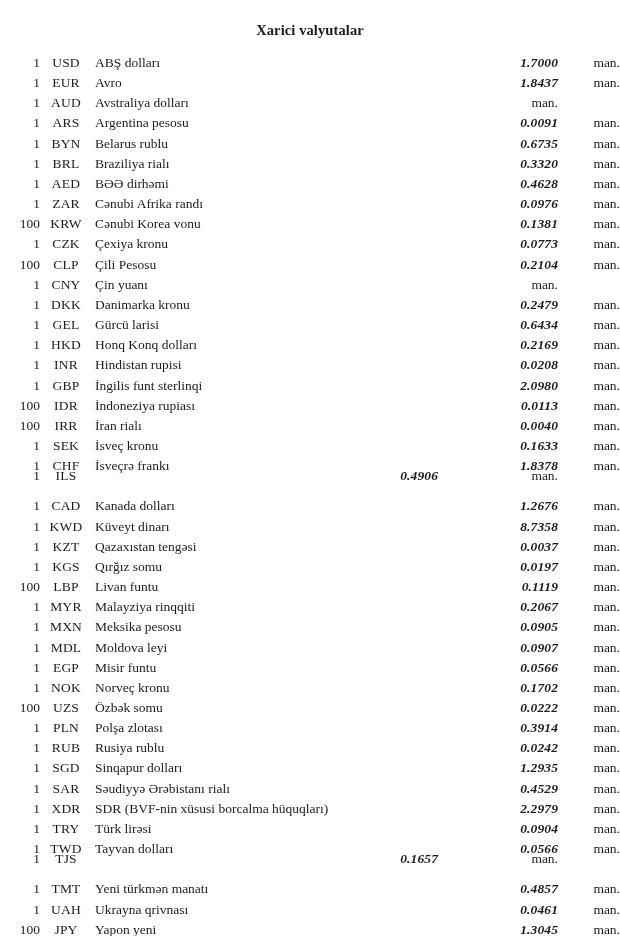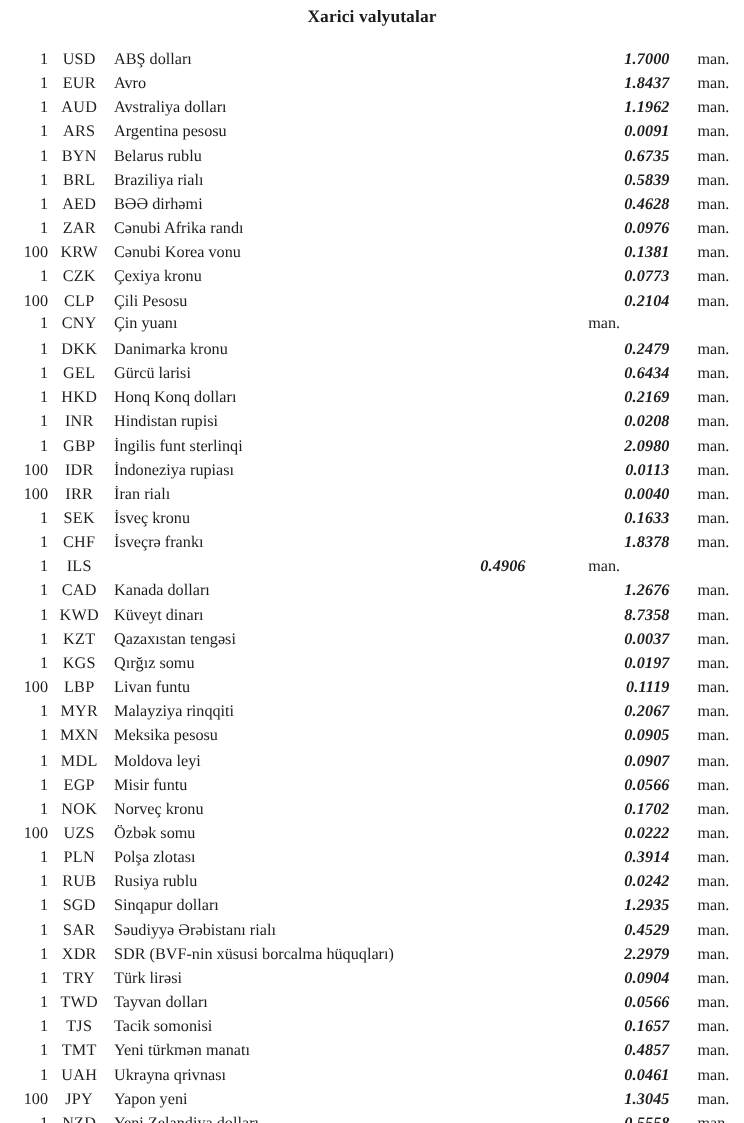--- a/index.html
+++ b/index.html
@@ -9,21 +9,21 @@
   }
   .page {
     position: relative;
     width: 620px;
     height: 936px;
     background: #ffffff;
     font-family: "Liberation Serif", "DejaVu Serif", serif;
     color: #1c1c1c;
     overflow: hidden;
     box-sizing: border-box;
-    padding-top: 4px;
+    padding-top: 20px;
   }
   .doc-title {
     text-align: center;
     font-weight: bold;
     font-size: 14.5px;
     line-height: 20px;
     letter-spacing: 0.1px;
   }
   .rate-table {
     margin-top: 3px;
@@ -49,24 +49,23 @@
     padding-left: 3px;
     white-space: nowrap;
     overflow: hidden;
     margin-top: 10px;
   }
   .cell-rate {
     text-align: right;
     font-weight: bold;
     font-style: italic;
     letter-spacing: 0.1px;
-    margin-top: 12px;
   }
   .cell-unit {
-    text-align: center;
+    text-align: right;
     padding-left: 11px;
   }
 </style>
 </head>
 <body>
 
 <div class="page">
   <div class="doc-title">Xarici valyutalar</div>
 
   <div class="rate-table">
@@ -83,21 +82,20 @@
     <span class="cell-code">EUR</span>
     <span class="cell-name">Avro</span>
     <span class="cell-rate">1.8437</span>
     <span class="cell-unit">man.</span>
   </div>
 
   <div class="rate-row">
     <span class="cell-qty">1</span>
     <span class="cell-code">AUD</span>
     <span class="cell-name">Avstraliya dolları</span>
-    <span class="cell-rate">1.1962</span>
     <span class="cell-unit">man.</span>
   </div>
 
   <div class="rate-row">
     <span class="cell-qty">1</span>
     <span class="cell-code">ARS</span>
     <span class="cell-name">Argentina pesosu</span>
     <span class="cell-rate">0.0091</span>
     <span class="cell-unit">man.</span>
   </div>
@@ -107,21 +105,21 @@
     <span class="cell-code">BYN</span>
     <span class="cell-name">Belarus rublu</span>
     <span class="cell-rate">0.6735</span>
     <span class="cell-unit">man.</span>
   </div>
 
   <div class="rate-row">
     <span class="cell-qty">1</span>
     <span class="cell-code">BRL</span>
     <span class="cell-name">Braziliya rialı</span>
-    <span class="cell-rate">0.5839</span>
+    <span class="cell-rate">0.3320</span>
     <span class="cell-unit">man.</span>
   </div>
 
   <div class="rate-row">
     <span class="cell-qty">1</span>
     <span class="cell-code">AED</span>
     <span class="cell-name">BƏƏ dirhəmi</span>
     <span class="cell-rate">0.4628</span>
     <span class="cell-unit">man.</span>
   </div>
@@ -384,21 +382,20 @@
     <span class="cell-qty">1</span>
     <span class="cell-code">TWD</span>
     <span class="cell-name">Tayvan dolları</span>
     <span class="cell-rate">0.0566</span>
     <span class="cell-unit">man.</span>
   </div>
 
   <div class="rate-row">
     <span class="cell-qty">1</span>
     <span class="cell-code">TJS</span>
-    <span class="cell-name">Tacik somonisi</span>
     <span class="cell-rate">0.1657</span>
     <span class="cell-unit">man.</span>
   </div>
 
   <div class="rate-row">
     <span class="cell-qty">1</span>
     <span class="cell-code">TMT</span>
     <span class="cell-name">Yeni türkmən manatı</span>
     <span class="cell-rate">0.4857</span>
     <span class="cell-unit">man.</span>

